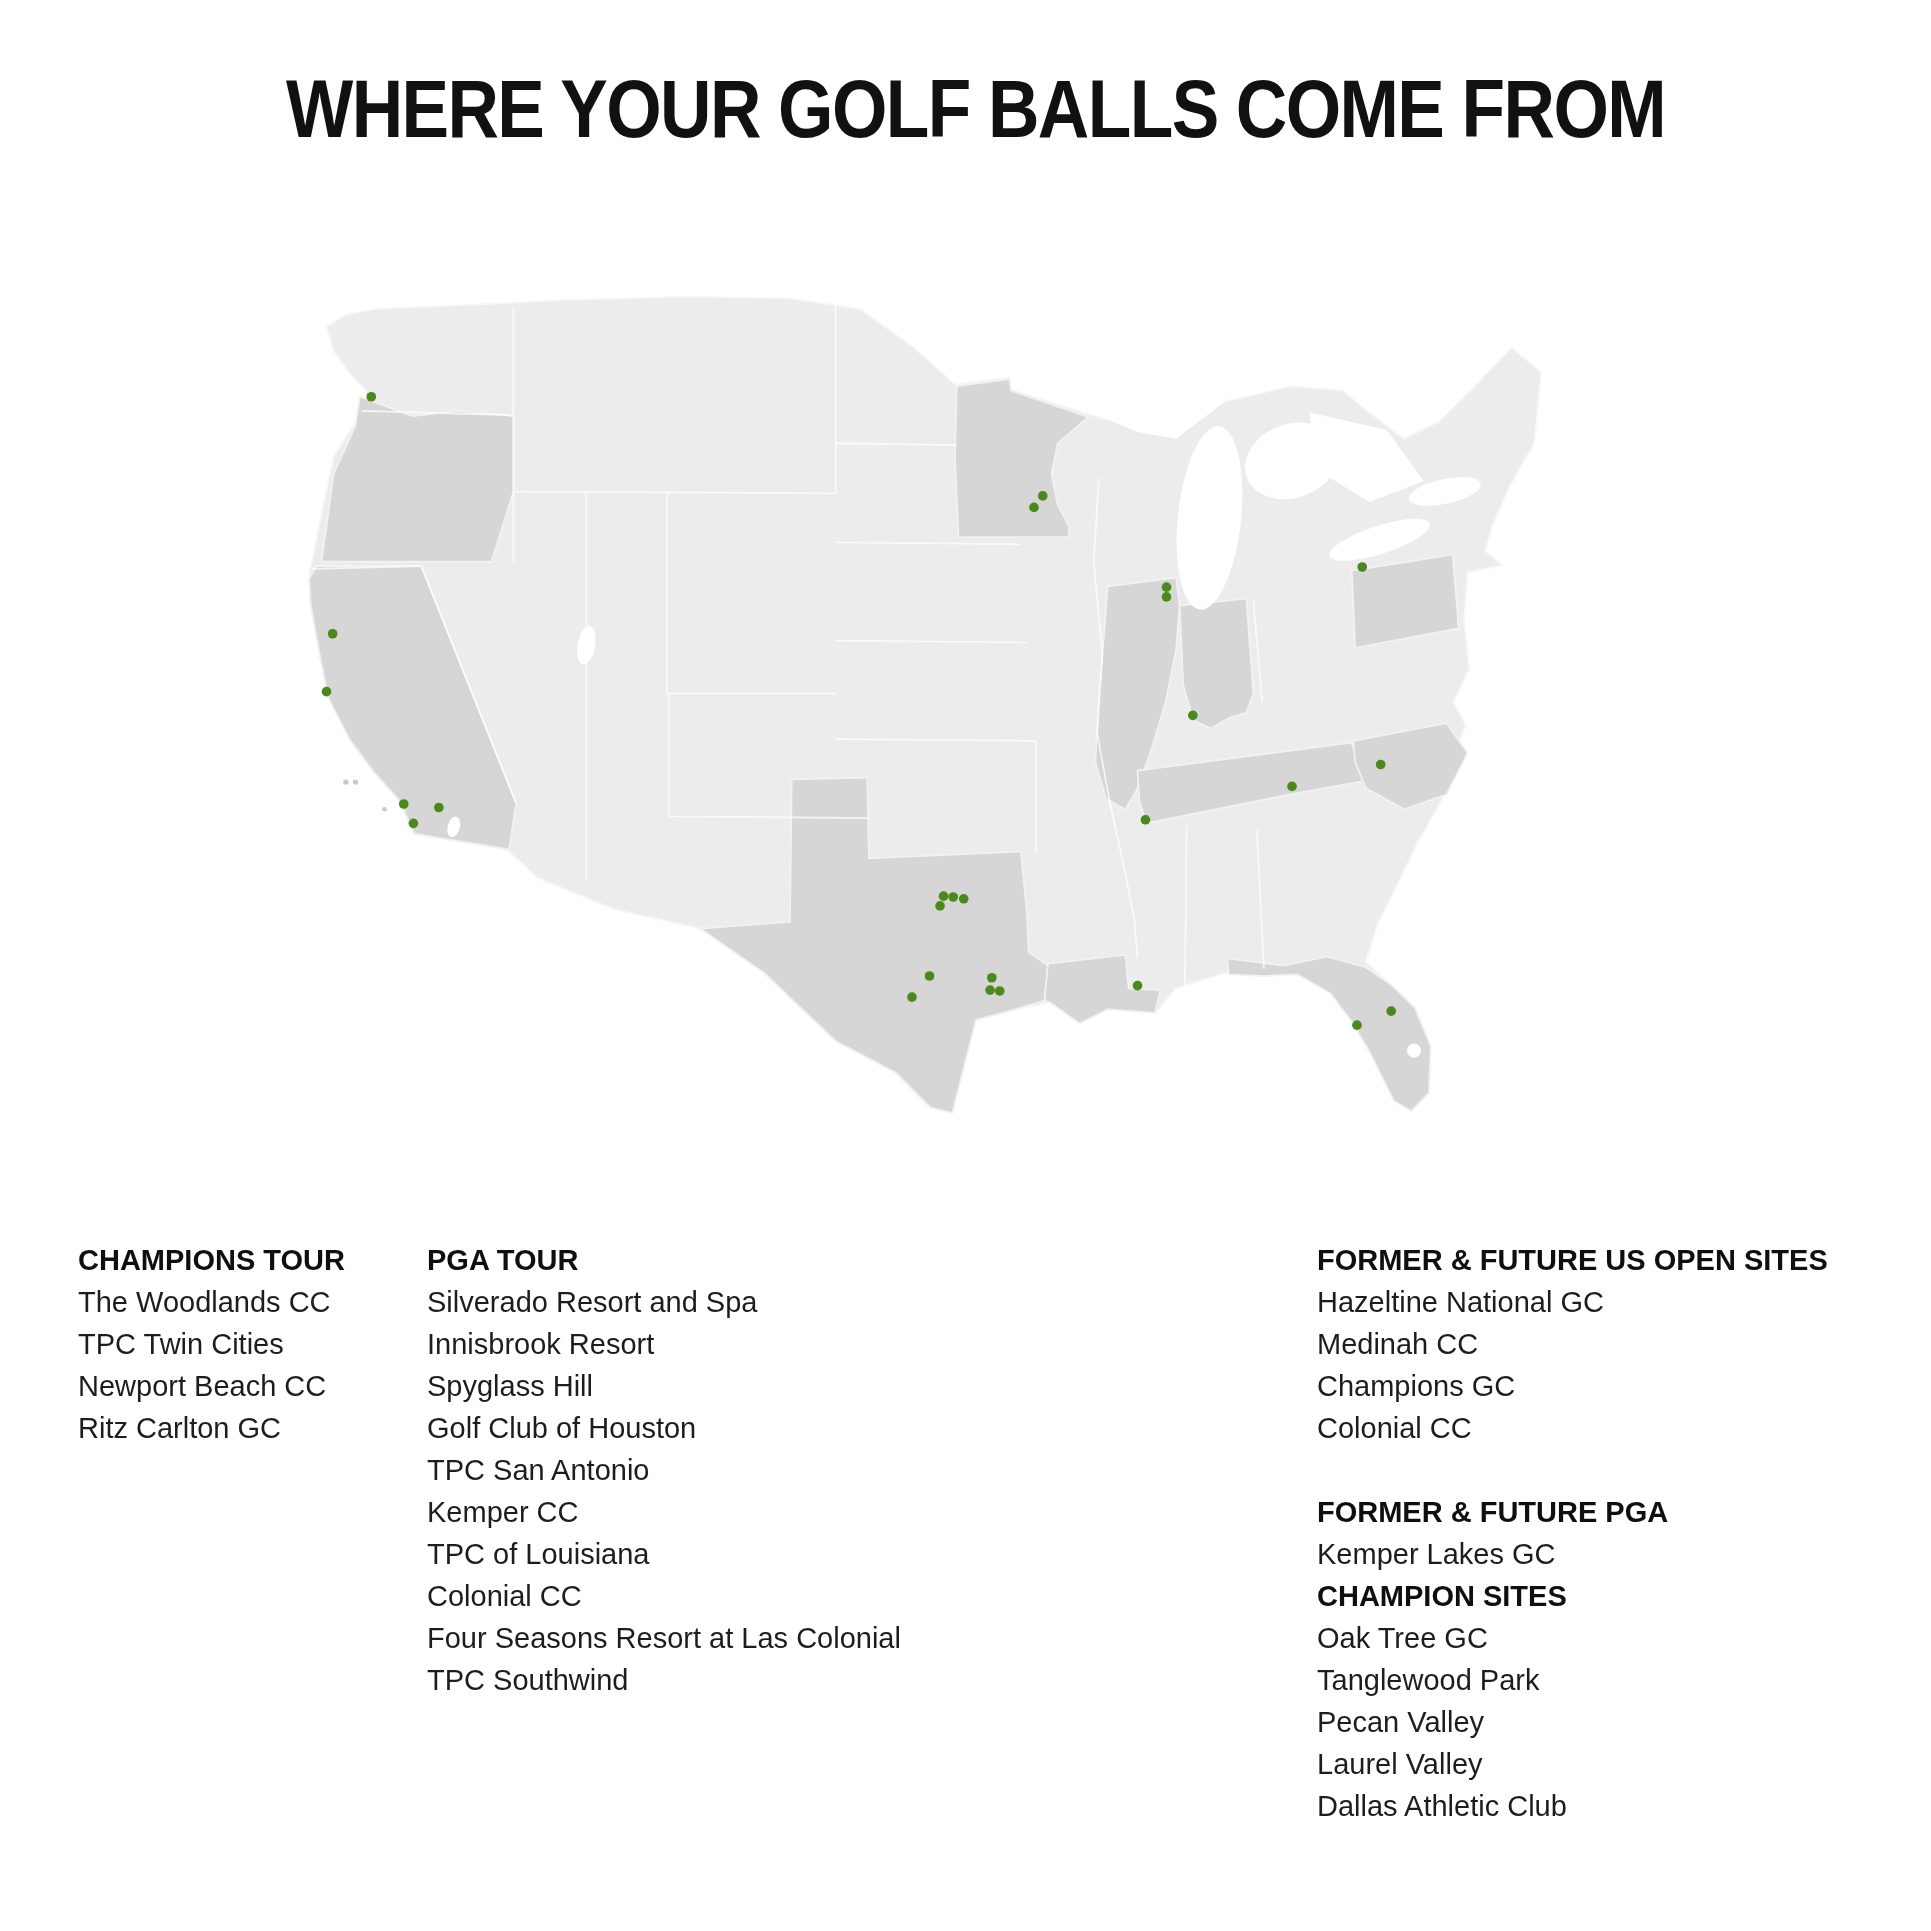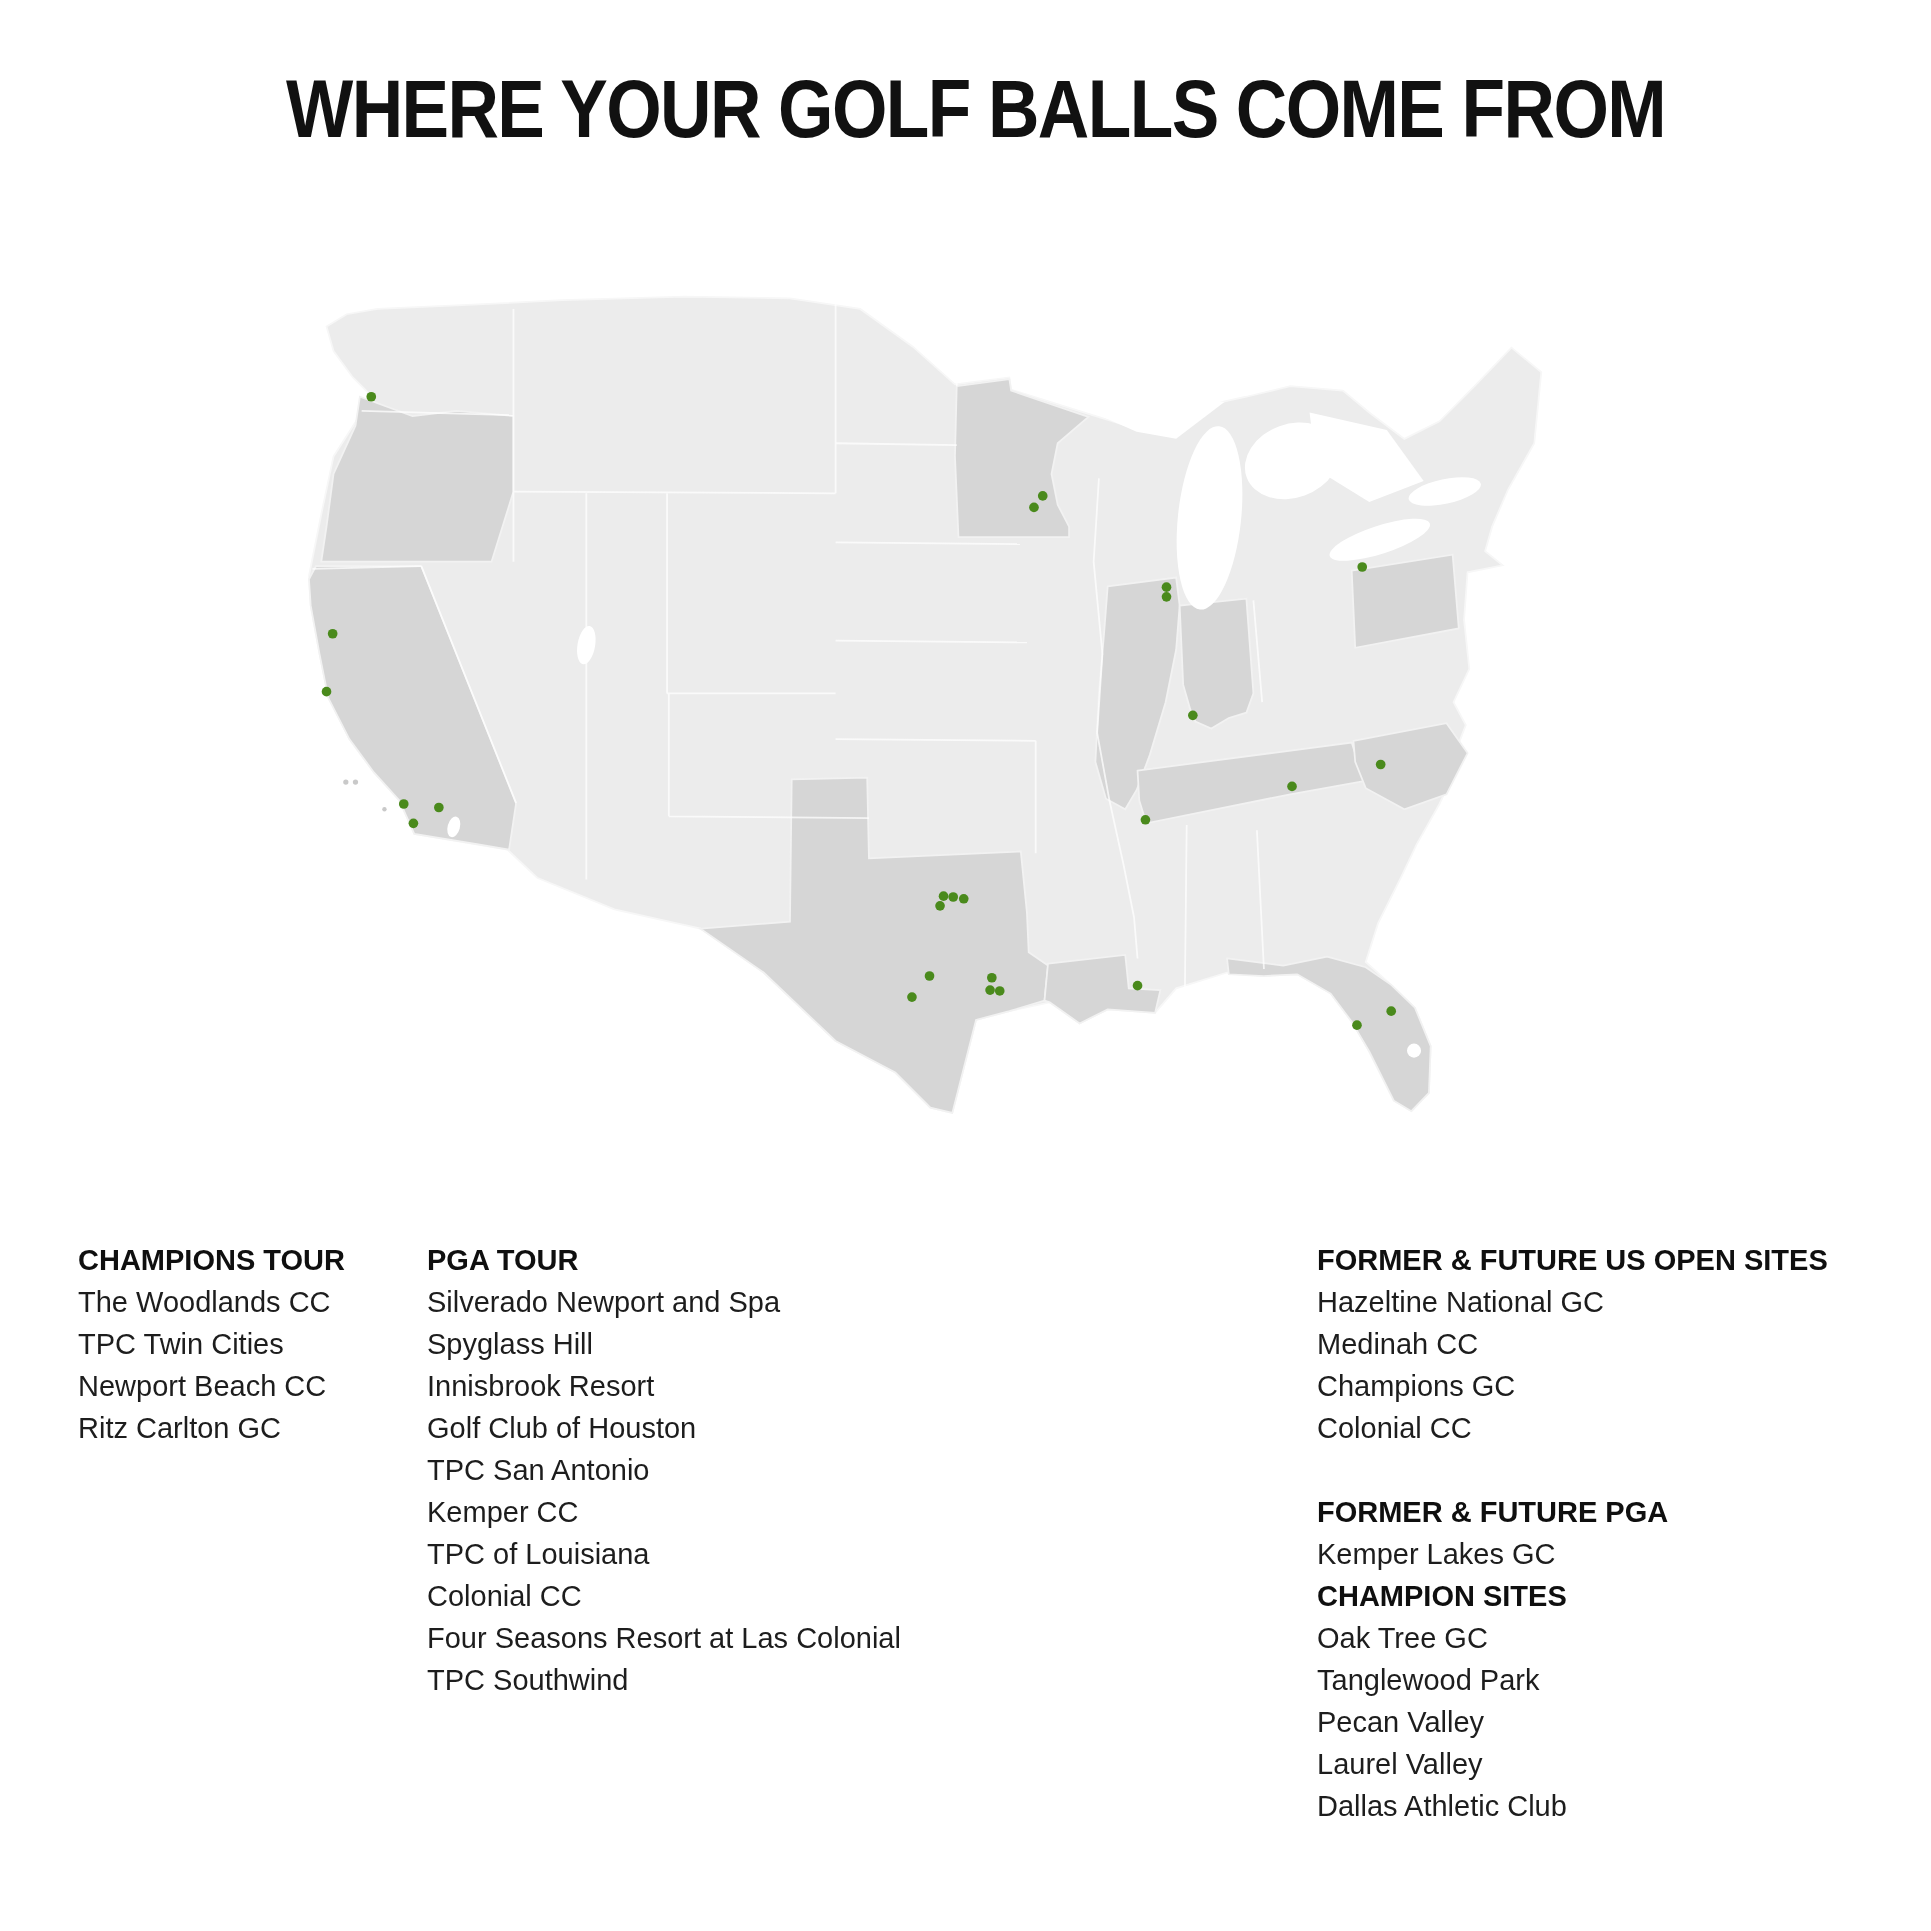--- a/index.html
+++ b/index.html
@@ -127,23 +127,23 @@
   <div class="col" style="left:78px">
     <div class="line hdr">CHAMPIONS TOUR</div>
     <div class="line">The Woodlands CC</div>
     <div class="line">TPC Twin Cities</div>
     <div class="line">Newport Beach CC</div>
     <div class="line">Ritz Carlton GC</div>
   </div>
 
   <div class="col" style="left:427px">
     <div class="line hdr">PGA TOUR</div>
-    <div class="line">Silverado Newport and Spa</div>
+    <div class="line">Silverado Resort and Spa</div>
+    <div class="line">Innisbrook Resort</div>
     <div class="line">Spyglass Hill</div>
-    <div class="line">Innisbrook Resort</div>
     <div class="line">Golf Club of Houston</div>
     <div class="line">TPC San Antonio</div>
     <div class="line">Kemper CC</div>
     <div class="line">TPC of Louisiana</div>
     <div class="line">Colonial CC</div>
     <div class="line">Four Seasons Resort at Las Colonial</div>
     <div class="line">TPC Southwind</div>
   </div>
 
 

